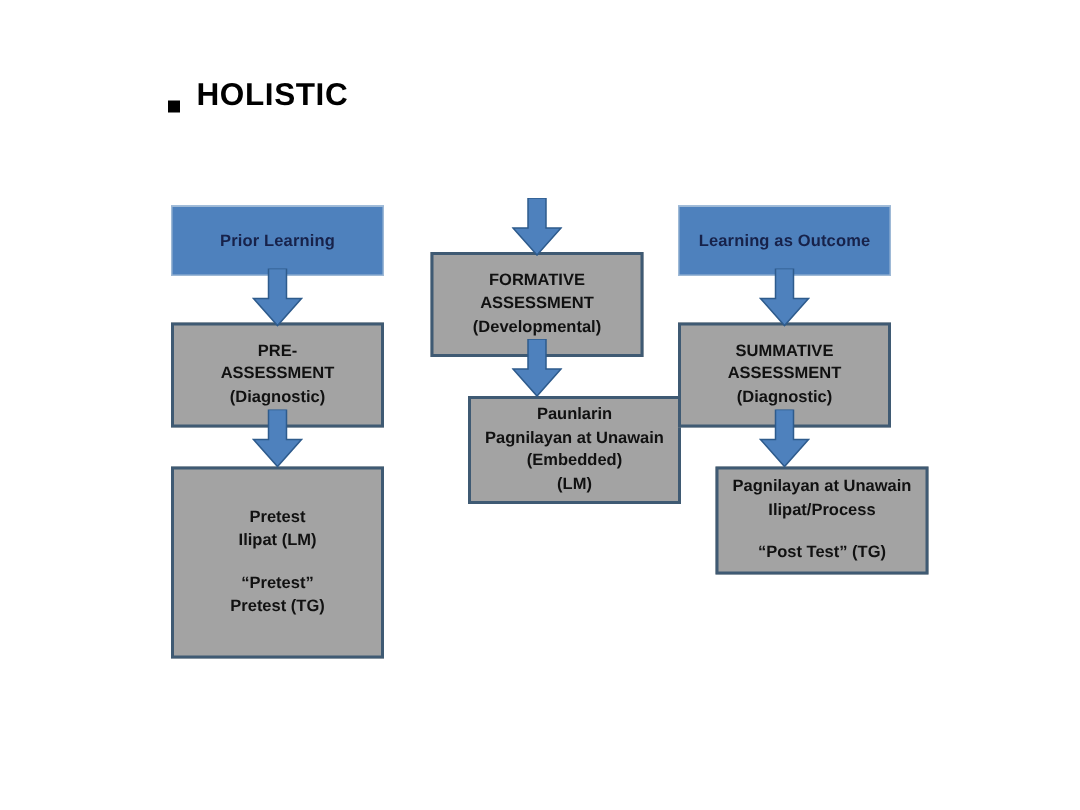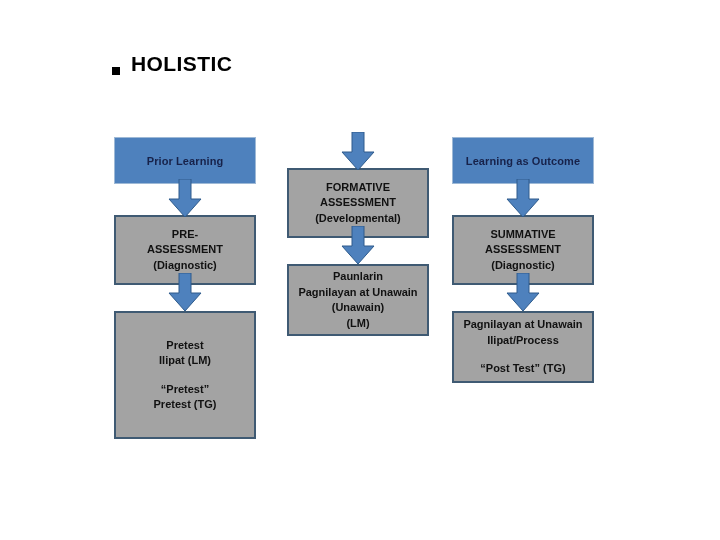--- a/index.html
+++ b/index.html
@@ -85,21 +85,21 @@
     color: #111111;
     font-size: 11px;
     font-weight: bold;
     line-height: 15.5px;
     padding: 4px 3px;
   }
 
   .box-mid { height: 70px; }
 
   .box-bottom-tall { height: 128px; }
-  .box-bottom { height: 72px; }
+  .box-bottom { height: 72px; margin-left: 25px; }
 
   .line { display: block; white-space: nowrap; }
   .line.gap { margin-top: 13px; }
 
   
   .arrow-wrap {
     position: relative;
     width: 100%;
     display: flex;
     justify-content: center;
@@ -187,21 +187,21 @@
       <span class="arrow">
         <svg width="34" height="40" viewBox="0 0 34 40" xmlns="http://www.w3.org/2000/svg">
           <polygon points="11,0 23,0 23,20 33,20 17,38 1,20 11,20" fill="#4E81BD" stroke="#2E5B8C" stroke-width="1"></polygon>
         </svg>
       </span>
     </div>
 
     <div class="box box-body box-bottom">
       <span class="line">Paunlarin</span>
       <span class="line">Pagnilayan at Unawain</span>
-      <span class="line">(Unawain)</span>
+      <span class="line">(Embedded)</span>
       <span class="line">(LM)</span>
     </div>
 
   </div>
 
   <div class="col" id="col-2">
 
     <div class="box box-header">
       <span class="line">Learning as Outcome</span>
     </div>

